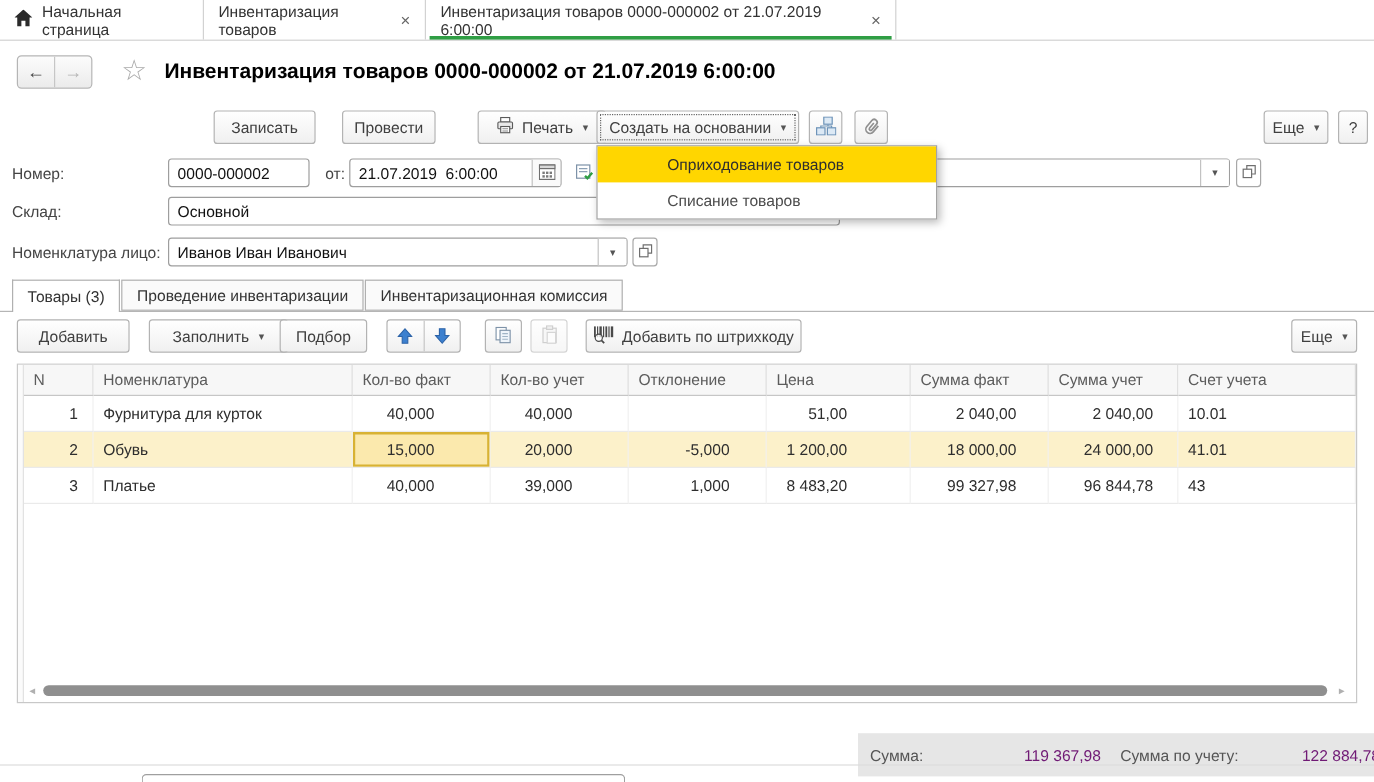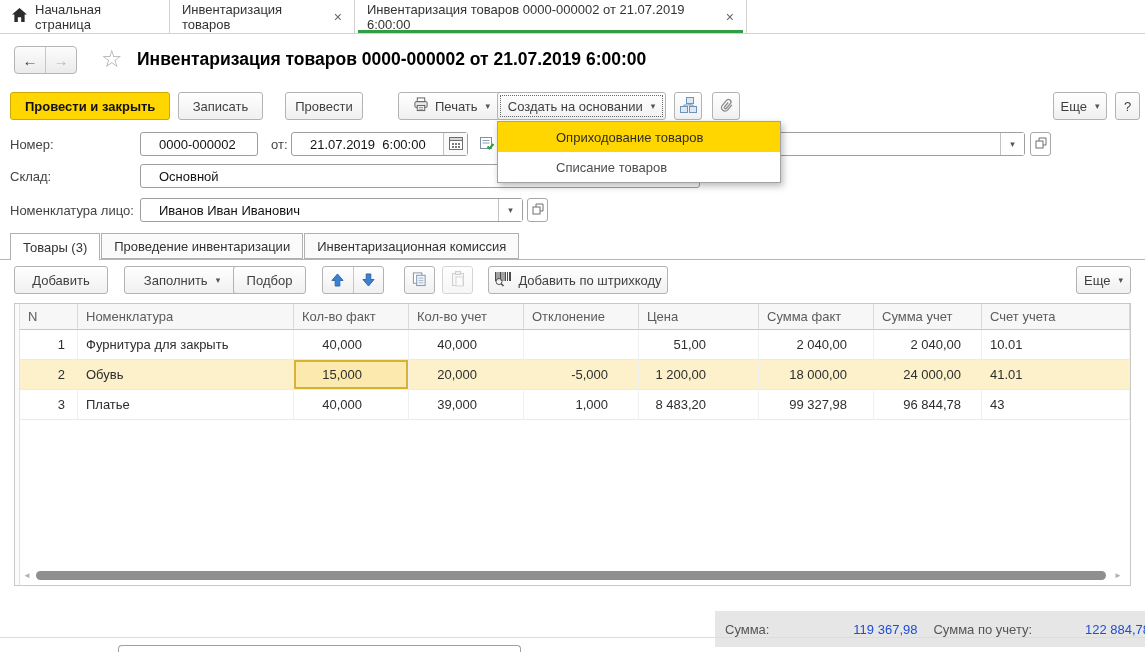--- a/index.html
+++ b/index.html
@@ -33,21 +33,21 @@
   
   .menu{position:absolute;left:497px;top:121px;width:282px;background:#fff;border:1px solid #a3a3a3;
         box-shadow:2px 3px 7px rgba(0,0,0,.28);z-index:50;}
   .mitem{height:30px;display:flex;align-items:center;padding-left:58px;font-size:13px;color:#4c4c4c;cursor:pointer;}
   .mitem.hl{background:#ffd600;color:#2e2e2e;}
 
   
   .flabel{position:absolute;font-size:13px;color:#444;}
   .inp{position:absolute;height:24px;border:1px solid #9e9e9e;border-radius:3px;background:#fff;
        box-sizing:border-box;display:flex;align-items:center;font-size:13px;color:#111;}
-  .inp .txt{flex:1;padding:0 7px;overflow:hidden;white-space:pre;margin-left:11px;}
+  .inp .txt{flex:1;padding:0 7px;overflow:hidden;white-space:pre;}
   .inp .seg{width:23px;align-self:stretch;border-left:1px solid #c2c2c2;display:flex;align-items:center;justify-content:center;background:#fafafa;}
   .inp .seg .caret{font-size:9px;color:#555;}
   .sqbtn{position:absolute;width:21px;height:24px;border:1px solid #a8a8a8;border-radius:3px;background:#fff;
          box-sizing:border-box;display:flex;align-items:center;justify-content:center;}
 
   
   .ptabline{position:absolute;left:0;right:0;top:259px;height:1px;background:#b5b5b5;z-index:1;}
   .ptabs{position:absolute;left:10px;top:233px;display:flex;z-index:2;}
   .ptab{height:26px;box-sizing:border-box;border:1px solid #b0b0b0;background:#fafafa;display:flex;
         align-items:center;padding:0 12px;margin-right:1px;font-size:13px;color:#333;cursor:pointer;}
@@ -85,21 +85,21 @@
 
   
   .hscroll{position:absolute;left:8px;right:8px;bottom:4px;height:11px;}
   .sarrow{position:absolute;top:1px;font-size:8px;color:#b0b0b0;}
   .sthumb{position:absolute;left:13px;right:16px;top:1px;height:9px;background:#8f8f8f;border-radius:5px;}
 
   
   .totals{position:absolute;left:700px;top:611px;width:445px;height:36px;background:#e6e6e6;
           display:flex;align-items:center;padding:0 10px;box-sizing:border-box;font-size:13px;margin-left:15px;}
   .totals .lab{color:#555;}
-  .totals .val{color:#1d4ed8;text-align:right;}
+  .totals .val{color:#701a75;text-align:right;}
   .v1{width:148px;}
   .l2{margin-left:16px;}
   .v2{flex:1;}
   .botline{position:absolute;left:0;right:0;top:637px;height:1px;background:#dcdcdc;}
   .partialfield{position:absolute;left:118px;top:645px;width:403px;height:10px;border:1px solid #9f9f9f;
                 border-bottom:none;border-radius:4px 4px 0 0;background:#fff;box-sizing:border-box;}
   .clip{transform:rotate(40deg);}
 </style>
 </head>
 <body>
@@ -124,21 +124,20 @@
     </div>
   </div>
 
   <div class="navgrp">
     <div class="navbtn back">←</div>
     <div class="navbtn fwd">→</div>
   </div>
   <div class="star">☆</div>
   <div class="title">Инвентаризация товаров 0000-000002 от 21.07.2019 6:00:00</div>
 
-  <div class="btn primary" style="left:10px;">Провести и закрыть</div>
   <div class="btn" style="left:178px;width:85px;">Записать</div>
   <div class="btn" style="left:285px;width:78px;">Провести</div>
   <div class="btn" style="left:398px;">
     <span><svg width="16" height="15" viewBox="0 0 16 16">
           <rect x="4" y="1" width="8" height="4" fill="#fff" stroke="#5a5a5a"></rect>
           <rect x="1.5" y="5" width="13" height="6" rx="1" fill="#e9e9e9" stroke="#5a5a5a"></rect>
           <rect x="4" y="9" width="8" height="5.5" fill="#fff" stroke="#5a5a5a"></rect>
           <line x1="5.5" y1="11" x2="10.5" y2="11" stroke="#8a8a8a"></line>
           <line x1="5.5" y1="13" x2="10.5" y2="13" stroke="#8a8a8a"></line>
         </svg></span>
@@ -309,21 +308,21 @@
         <div>Кол-во факт</div>
         <div>Кол-во учет</div>
         <div>Отклонение</div>
         <div>Цена</div>
         <div>Сумма факт</div>
         <div>Сумма учет</div>
         <div>Счет учета</div>
       </div>
       <div class="trow">
         <div class="num pr-n">1</div>
-        <div>Фурнитура для закрыть</div>
+        <div>Фурнитура для курток</div>
         <div class="num pr-qty">40,000</div>
         <div class="num pr-qty">40,000</div>
         <div class="num pr-dev"></div>
         <div class="num pr-price">51,00</div>
         <div class="num pr-sum">2 040,00</div>
         <div class="num pr-sum2">2 040,00</div>
         <div>10.01</div>
       </div>
       <div class="trow hlrow">
         <div class="num pr-n">2</div>

